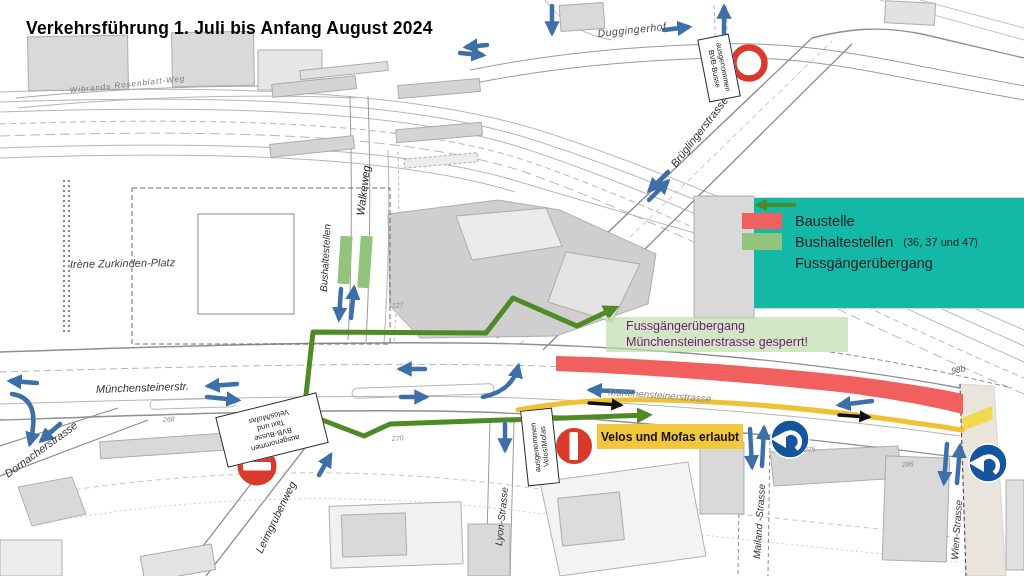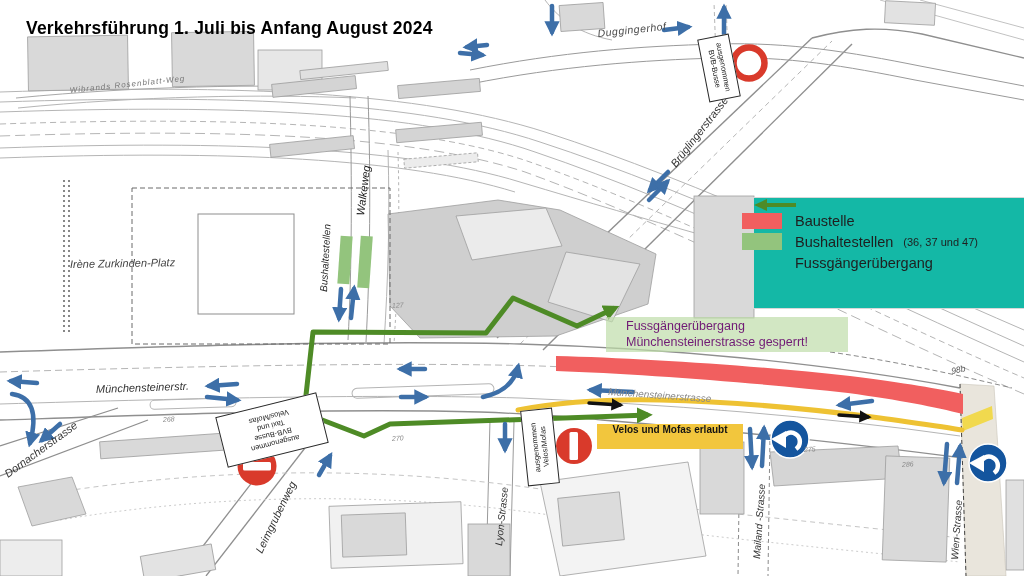--- a/index.html
+++ b/index.html
@@ -14,21 +14,21 @@
           border:1px solid #d8d8d8;border-right:none;z-index:5;padding-top:12px;box-sizing:border-box;}
   .lrow{display:flex;align-items:center;height:21px;font-size:14.5px;color:#1f1f1f;white-space:nowrap;}
   .lswatch{width:46px;margin-left:-15px;display:flex;justify-content:center;align-items:center;flex:none;}
   .lsmall{font-size:11px;margin-left:10px;color:#1f1f1f;}
   .ltext{margin-left:10px;}
   
   #ped-callout{position:absolute;left:606px;top:317px;width:202px;background:rgba(189,219,166,.68);
                font-size:12.5px;line-height:1.25;color:#701a75;padding:2px 20px;z-index:4;}
   
   #velo-band{position:absolute;left:597px;top:424px;width:146px;height:25px;background:#f2c63d;
-             font-size:10px;font-weight:700;color:#141414;display:flex;align-items:flex-start;
+             font-size:12px;font-weight:700;color:#141414;display:flex;align-items:center;
              justify-content:center;z-index:4;white-space:nowrap;}
   
   .xsign{position:absolute;background:#fff;border:1.3px solid #2a2a2a;color:#1c1c1c;
          display:flex;flex-direction:column;align-items:center;justify-content:center;
          font-size:7.5px;line-height:1.2;text-align:center;z-index:4;box-sizing:border-box;}
   #sign-bus{left:687px;top:52px;width:64px;height:32px;transform:rotate(79deg);}
   #sign-bus-taxi{left:220px;top:404px;width:104px;height:52px;transform:rotate(166deg);}
   #sign-velos{left:502px;top:431px;width:76px;height:32px;transform:rotate(-96deg);}
 </style>
 </head>

